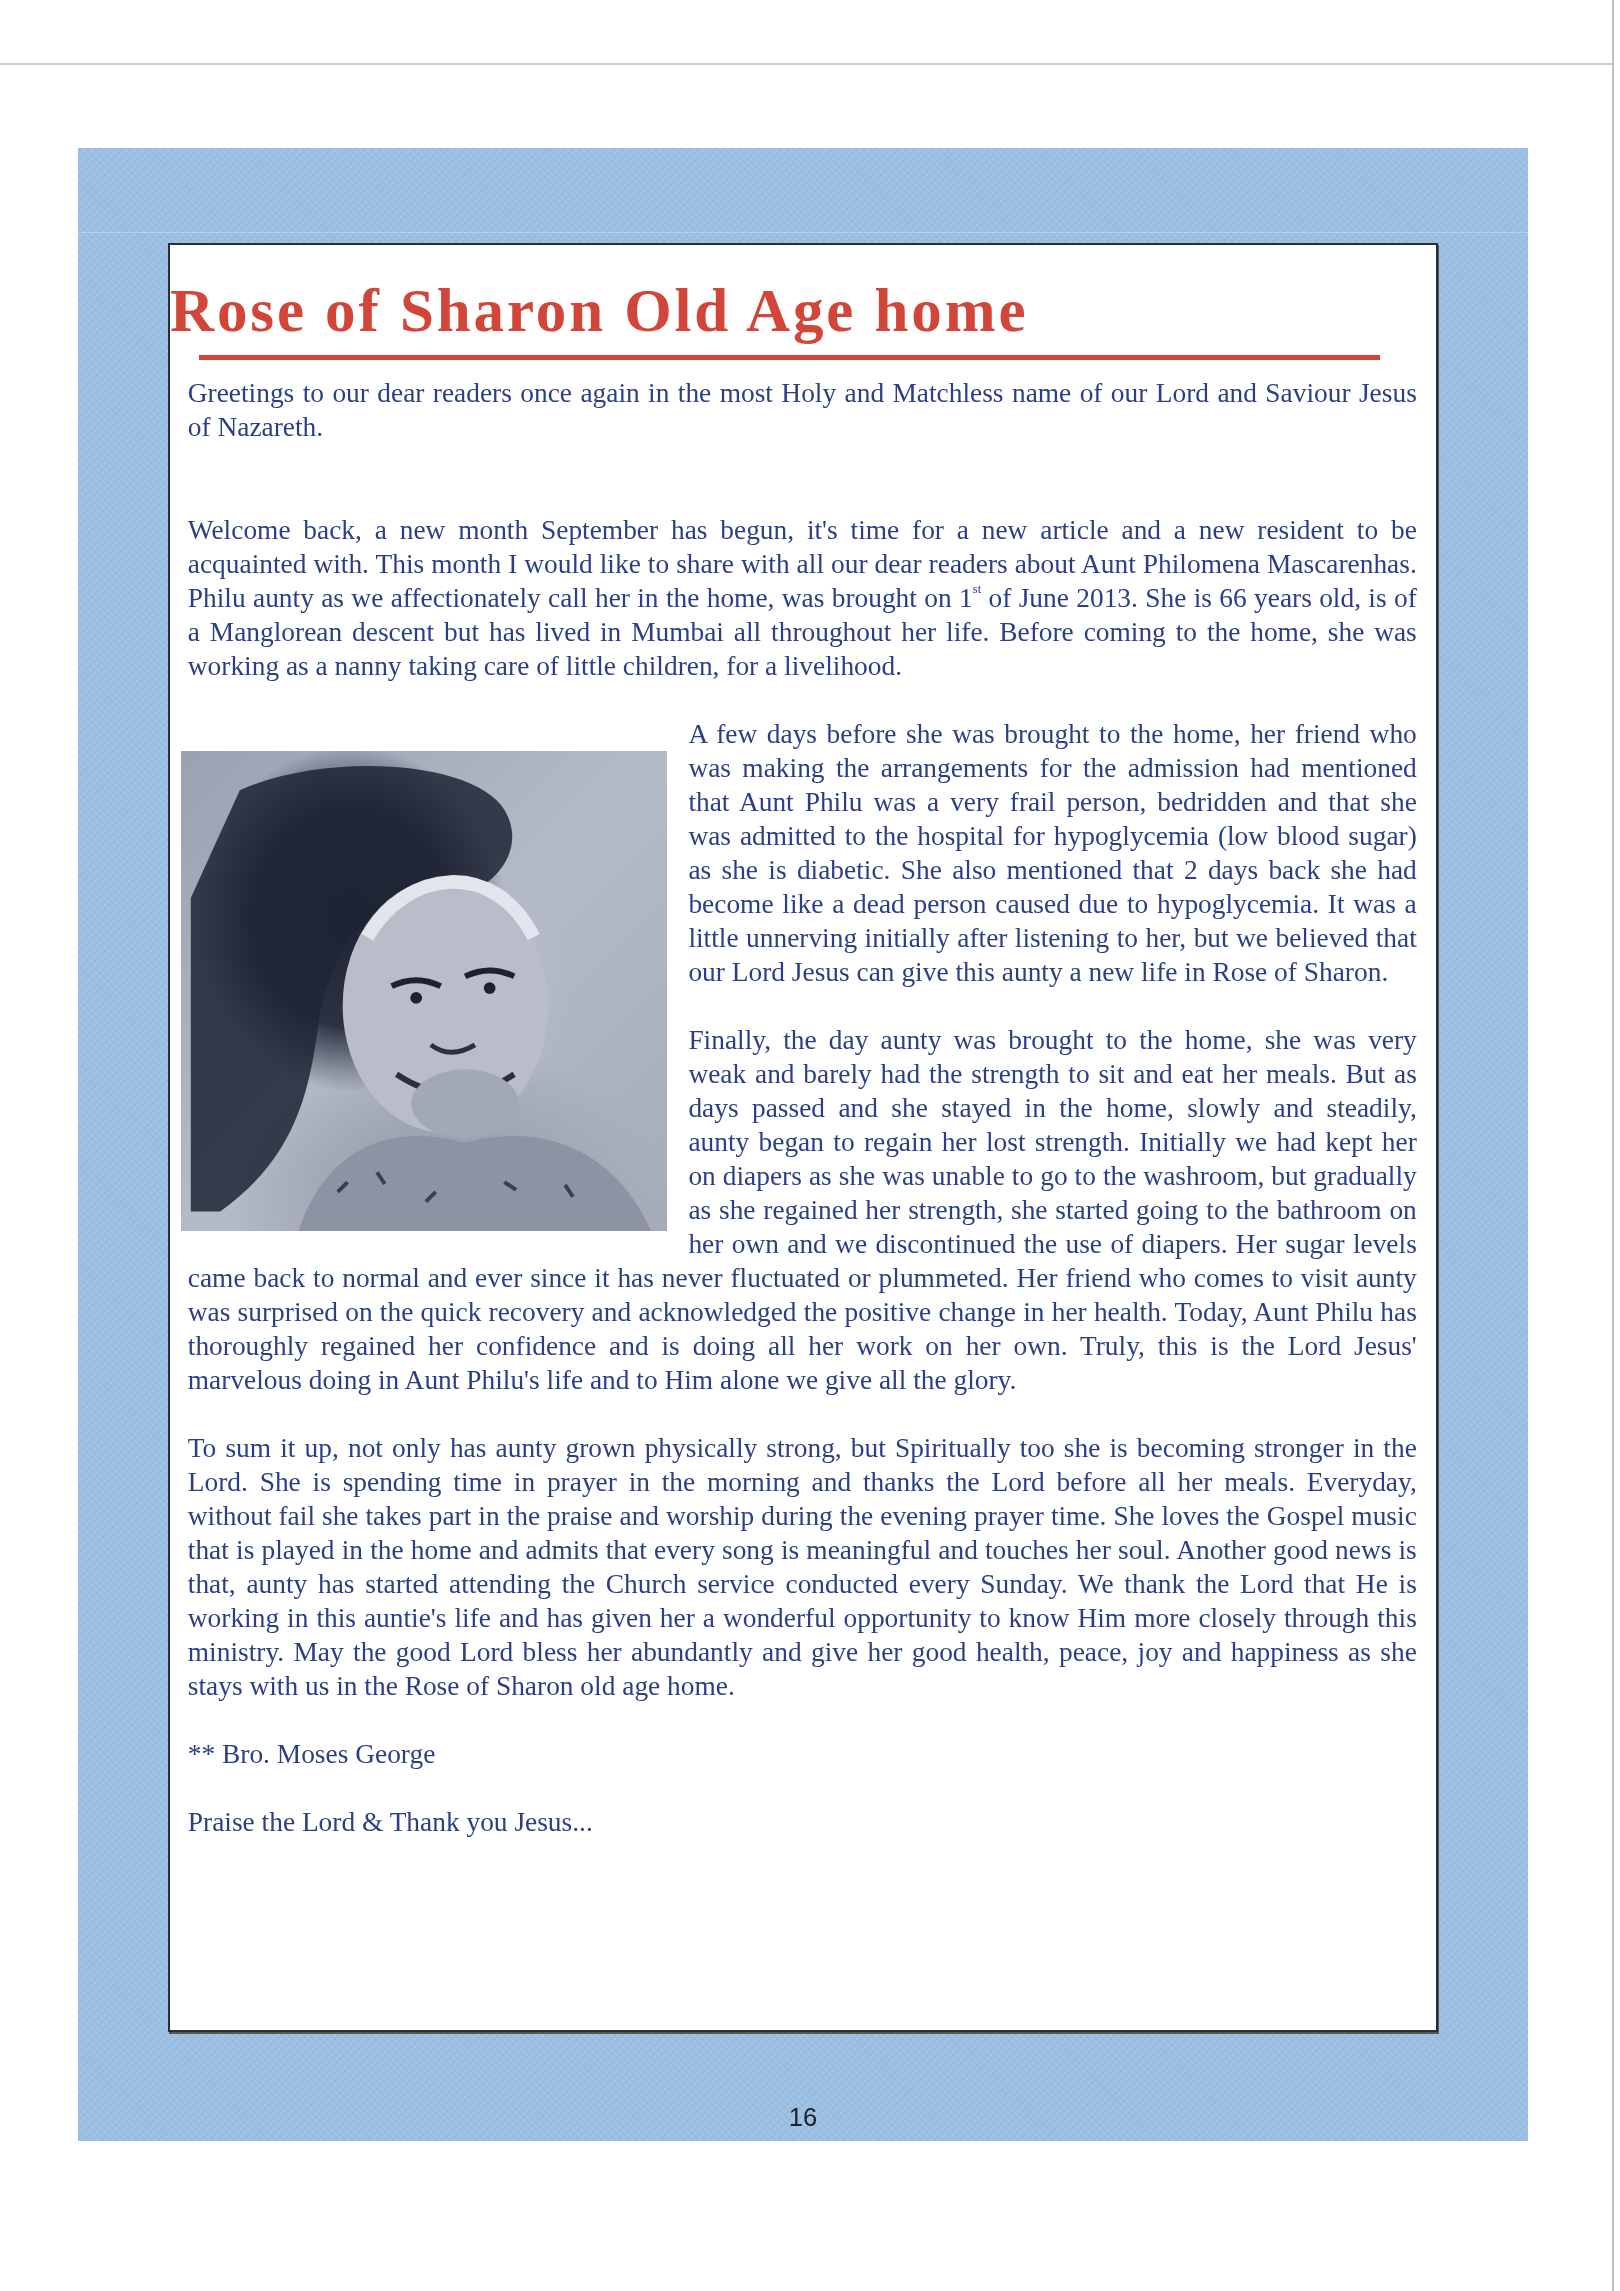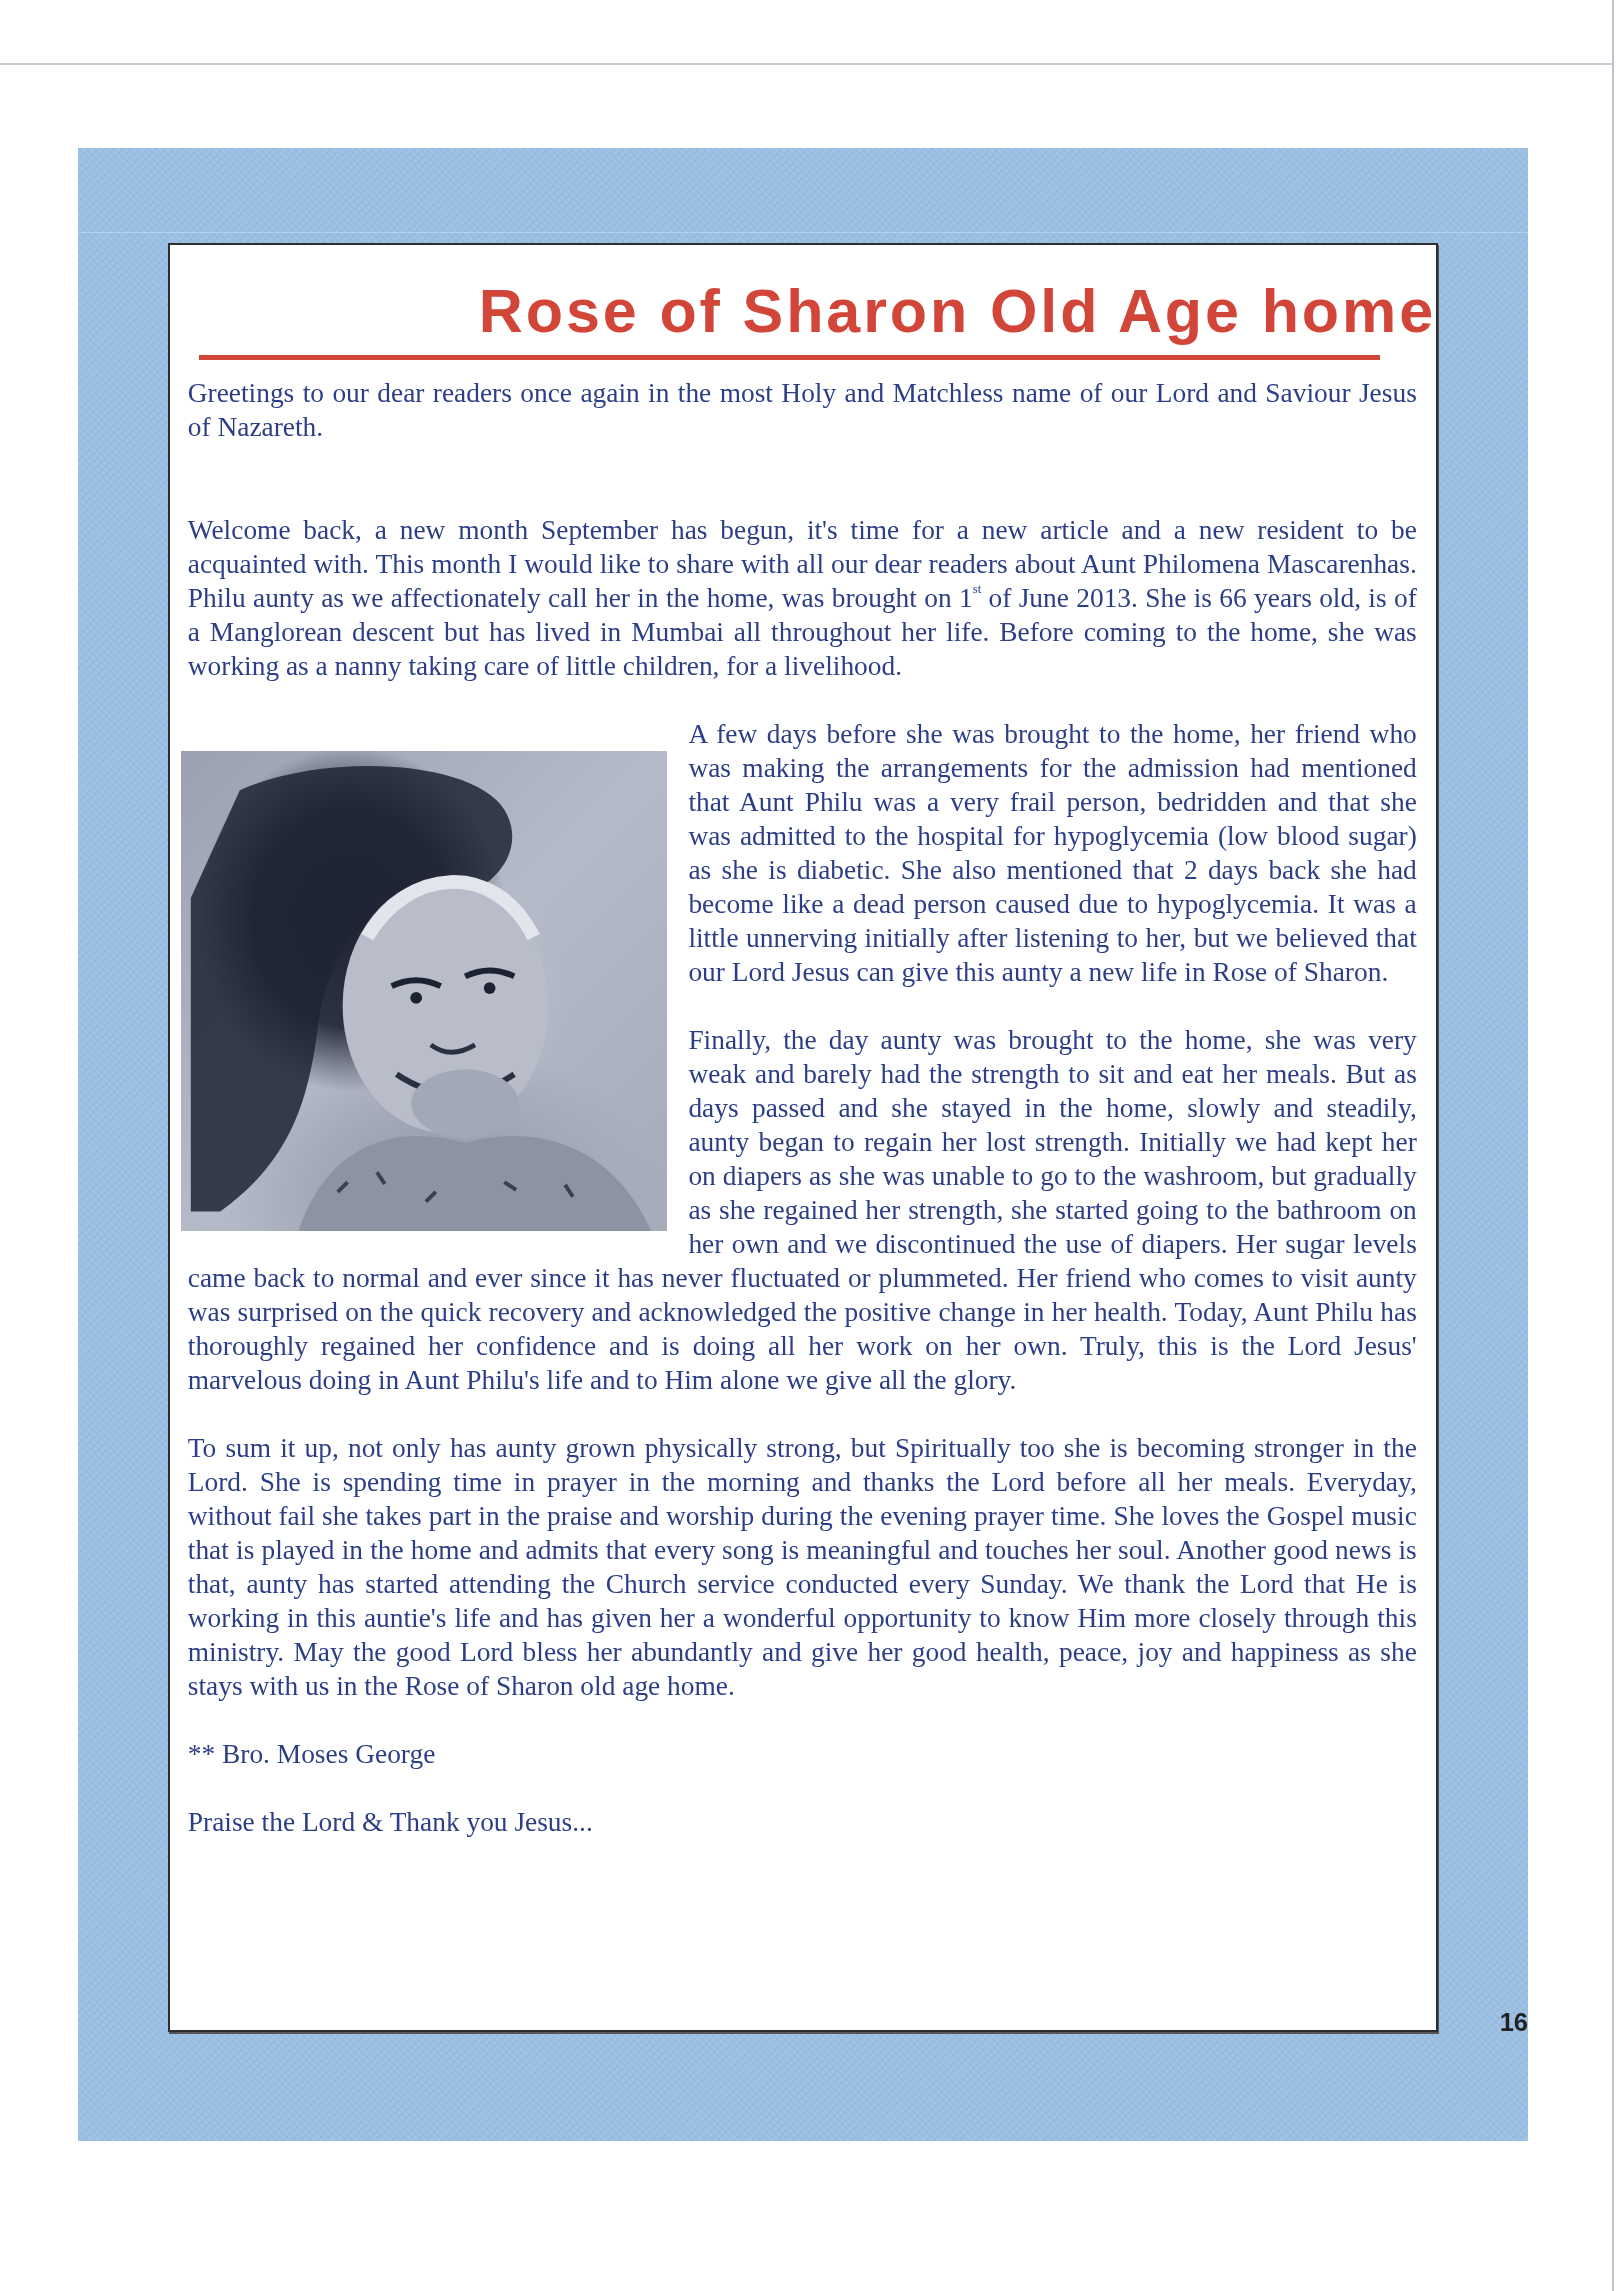--- a/index.html
+++ b/index.html
@@ -20,23 +20,23 @@
   .frame-guide { position: absolute; left: 0; top: 84px; width: 100%; height: 1px; background: #b9dbf0; opacity: .7; }
   .panel {
     position: absolute; left: 90px; top: 95px; width: 1270px; height: 1789px;
     background: #ffffff;
     border: 2.9px solid #2e2e2e;
     box-sizing: border-box;
     box-shadow: 1px 2px 0 #555;
   }
   .title {
     position: absolute; left: 0; right: 0; top: 27.4px;
-    text-align: right;
+    text-align: left;
     color: #d2463a;
-    font-family: Liberation Sans, sans-serif;
+    font-family: Liberation Serif, serif;
     font-weight: bold;
     font-size: 61px;
     letter-spacing: 2.9px;
     line-height: 78px;
   }
   .title-underline {
     position: absolute; left: 29px; width: 1181px; top: 110px; height: 4.9px; background: #d2463a;
   }
   .body-text {
     position: absolute; left: 10.8px; width: 1236px; top: 131px;
@@ -52,23 +52,23 @@
     background:
       radial-gradient(ellipse 22% 26% at 58% 50%, #c9ccd6 0%, #b6bbc9 60%, rgba(0,0,0,0) 100%),
       radial-gradient(ellipse 40% 45% at 35% 35%, #1e2433 0%, #2c3242 50%, rgba(0,0,0,0) 80%),
       radial-gradient(ellipse 45% 30% at 55% 92%, #8f95a6 0%, #a4a9b7 60%, rgba(0,0,0,0) 100%),
       linear-gradient(135deg, #9ba1b1 0%, #b5bac8 50%, #a6abb9 100%);
     position: relative;
   }
   .portrait svg { position: absolute; left: 0; top: 0; width: 100%; height: 100%; }
   .closing { margin: 0 0 34px 0; }
   .page-number {
-    position: absolute; left: 0; width: 100%; top: 1860px;
-    text-align: right; color: #222;
-    font-family: "Liberation Sans", sans-serif; font-size: 25.5px; font-weight: bold;
+    position: absolute; left: 0; width: 100%; top: 1955px;
+    text-align: center; color: #222;
+    font-family: "Liberation Sans", sans-serif; font-size: 25.5px;
   }
 </style>
 </head>
 <body>
 
 <div class="scan-hline"></div>
 <div class="scan-vline"></div>
 
 <div class="frame">
   <div class="frame-guide"></div>

